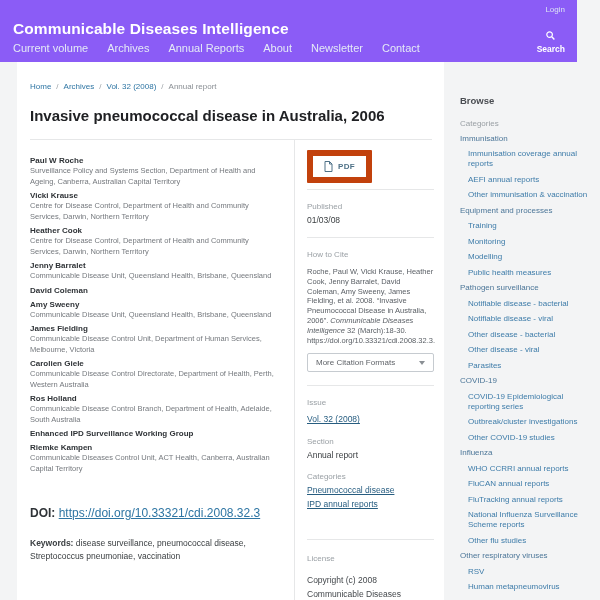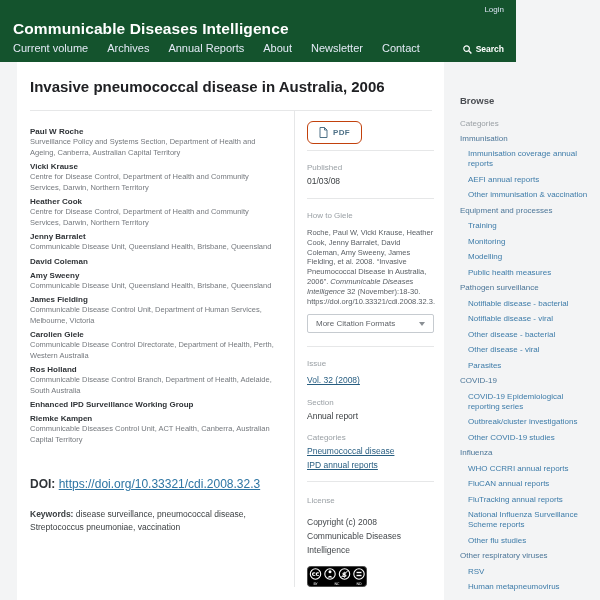--- a/index.html
+++ b/index.html
@@ -6,26 +6,26 @@
   html,body { width:600px; height:600px; }
   body {
     position:relative; overflow:hidden;
     background:#f3f4f5;
     font-family:"Liberation Sans","DejaVu Sans",sans-serif;
     -webkit-font-smoothing:antialiased;
   }
   a { text-decoration:none; cursor:pointer; }
 
   
-  .header { position:absolute; left:0; top:0; width:516px; height:62px; background:#14532d; }
+  .header { position:absolute; left:0; top:0; width:577px; height:62px; background:#8b5cf6; }
   .login { position:absolute; top:5px; right:12px; font-size:8px; color:#dbe3f3; }
   .site-title { position:absolute; left:13px; top:20px; font-size:15.5px; font-weight:bold; color:#ffffff; letter-spacing:.1px; }
   .nav { position:absolute; left:13px; bottom:8px; display:flex; gap:19px; }
   .nav a { font-size:11px; color:#e4eaf6; }
-  .search { position:absolute; right:12px; bottom:8px; display:flex; align-items:center; gap:4px; font-size:8.5px; color:#ffffff; font-weight:bold; }
+  .search { position:absolute; right:12px; bottom:8px; display:flex; align-items:center; gap:4px; font-size:8.5px; color:#ffffff; font-weight:bold;flex-direction:column; }
 
   
   .card { position:absolute; left:17px; top:62px; width:427px; height:538px; background:#ffffff; padding:0 12px 0 13px; overflow:hidden; }
   .breadcrumb { padding-top:20px; font-size:8px; color:#9aa0a5; }
   .breadcrumb a { color:#2e75a3; }
   .breadcrumb .sep { margin:0 5px; color:#9aa0a5; }
   .breadcrumb .current { color:#8a8f94; }
   .page-title { margin-top:16px; font-size:15px; line-height:18px; font-weight:bold; color:#202124; }
   .title-divider { margin-top:14px; height:1px; background:#e6e7e8; }
 
@@ -40,30 +40,30 @@
   .doi-line { margin-top:34px; font-size:12px; line-height:10px; color:#2f3337; }
   .doi-line .lbl { font-weight:bold; }
   .doi-line a { color:#2e75a3; text-decoration:underline; }
   .keywords { margin-top:19px; font-size:8.5px; line-height:13px; color:#3c4043; width:250px; }
   .keywords .lbl { font-weight:bold; }
 
   
   .meta-section { border-bottom:1px solid #e6e7e8; }
   .meta-section.last { border-bottom:none; }
   .sec-pdf { padding:10px 0 6px; }
-  .pdf-btn { display:inline-flex; align-items:center; gap:5px; padding:5px 11px; border:1px solid #c2410c; border-radius:6px; background:#fff; color:#4e7187; font-size:8px; font-weight:bold; letter-spacing:.3px; cursor:pointer; font-family:inherit; }
+  .pdf-btn { display:inline-flex; align-items:center; gap:5px; padding:5px 11px; border:6px solid #c2410c; border-radius:1px; background:#fff; color:#4e7187; font-size:8px; font-weight:bold; letter-spacing:.3px; cursor:pointer; font-family:inherit; }
   .sec-pub { padding:12px 0 11px; }
   .meta-label { font-size:8px; line-height:10px; color:#9aa0a5; }
   .meta-value { margin-top:3px; font-size:8.5px; line-height:11px; color:#3c4043; }
   .sec-cite { padding:12px 0 13px; }
   .citation { margin-top:7px; font-size:7.5px; line-height:9.8px; color:#5b6066; }
   .citation .journal { font-style:italic; }
   .cite-dd { margin-top:8px; display:flex; align-items:center; justify-content:space-between; width:127px; border:1px solid #c6cbd0; border-radius:2px; background:#fff; padding:4px 8px; font-size:8px; color:#5f6368; cursor:pointer; font-family:inherit; }
   .caret { width:0; height:0; border-left:3.5px solid transparent; border-right:3.5px solid transparent; border-top:4px solid #8a8f94; }
-  .sec-issue { padding:12px 0 10px; }
+  .sec-issue { padding:12px 0 29px; }
   .dark-link { display:inline-block; margin-top:3px; font-size:8.5px; line-height:12px; color:#275d80; text-decoration:underline; }
   .cat-link { display:block; margin-top:2px; font-size:8.5px; line-height:12px; color:#275d80; text-decoration:underline; }
   .mt12 { margin-top:11px; }
   .sec-license { padding:14px 0 0; }
   .copyright { margin-top:9px; font-size:8.5px; line-height:14px; color:#44484c; }
   .cc-badge { margin-top:9px; display:block; }
 
   
   .sidebar { position:absolute; left:460px; top:62px; width:132px; }
   .browse-title { margin-top:33px; font-size:9.5px; font-weight:bold; color:#4a4d52; }
@@ -91,20 +91,23 @@
     <svg width="9" height="9" viewBox="0 0 9 9">
         <circle cx="3.6" cy="3.6" r="2.8" fill="none" stroke="#ffffff" stroke-width="1.2"></circle>
         <line x1="5.8" y1="5.8" x2="8.4" y2="8.4" stroke="#ffffff" stroke-width="1.4"></line>
       </svg>
     <span>Search</span>
   </a>
 </div>
 
 <div class="card">
 
+  <div class="breadcrumb">
+    <a>Home</a><span class="sep">/</span><a>Archives</a><span class="sep">/</span><a>Vol. 32 (2008)</a><span class="sep">/</span><span class="current">Annual report</span>
+  </div>
 
   <h1 class="page-title">Invasive pneumococcal disease in Australia, 2006</h1>
   <div class="title-divider"></div>
 
   <div class="columns">
 
     <div class="col-left">
       <div class="author">
         <div class="name">Paul W Roche</div>
         <div class="aff">Surveillance Policy and Systems Section, Department of Health and Ageing, Canberra, Australian Capital Territory</div>
@@ -169,23 +172,23 @@
           <span>PDF</span>
         </button>
       </div>
 
       <div class="meta-section sec-pub">
         <div class="meta-label">Published</div>
         <div class="meta-value">01/03/08</div>
       </div>
 
       <div class="meta-section sec-cite">
-        <div class="meta-label">How to Giele</div>
+        <div class="meta-label">How to Cite</div>
         <p class="citation">
-          <span>Roche, Paul W, Vicki Krause, Heather Cook, Jenny Barralet, David Coleman, Amy Sweeny, James Fielding, et al. 2008. “Invasive Pneumococcal Disease in Australia, 2006”. </span><span class="journal">Communicable Diseases Intelligence</span><span> 32 (November):18-30. https://doi.org/10.33321/cdi.2008.32.3.</span>
+          <span>Roche, Paul W, Vicki Krause, Heather Cook, Jenny Barralet, David Coleman, Amy Sweeny, James Fielding, et al. 2008. “Invasive Pneumococcal Disease in Australia, 2006”. </span><span class="journal">Communicable Diseases Intelligence</span><span> 32 (March):18-30. https://doi.org/10.33321/cdi.2008.32.3.</span>
         </p>
         <button class="cite-dd">
           <span>More Citation Formats</span>
           <span class="caret"></span>
         </button>
       </div>
 
       <div class="meta-section sec-issue">
         <div class="meta-label">Issue</div>
         <a class="dark-link">Vol. 32 (2008)</a>

